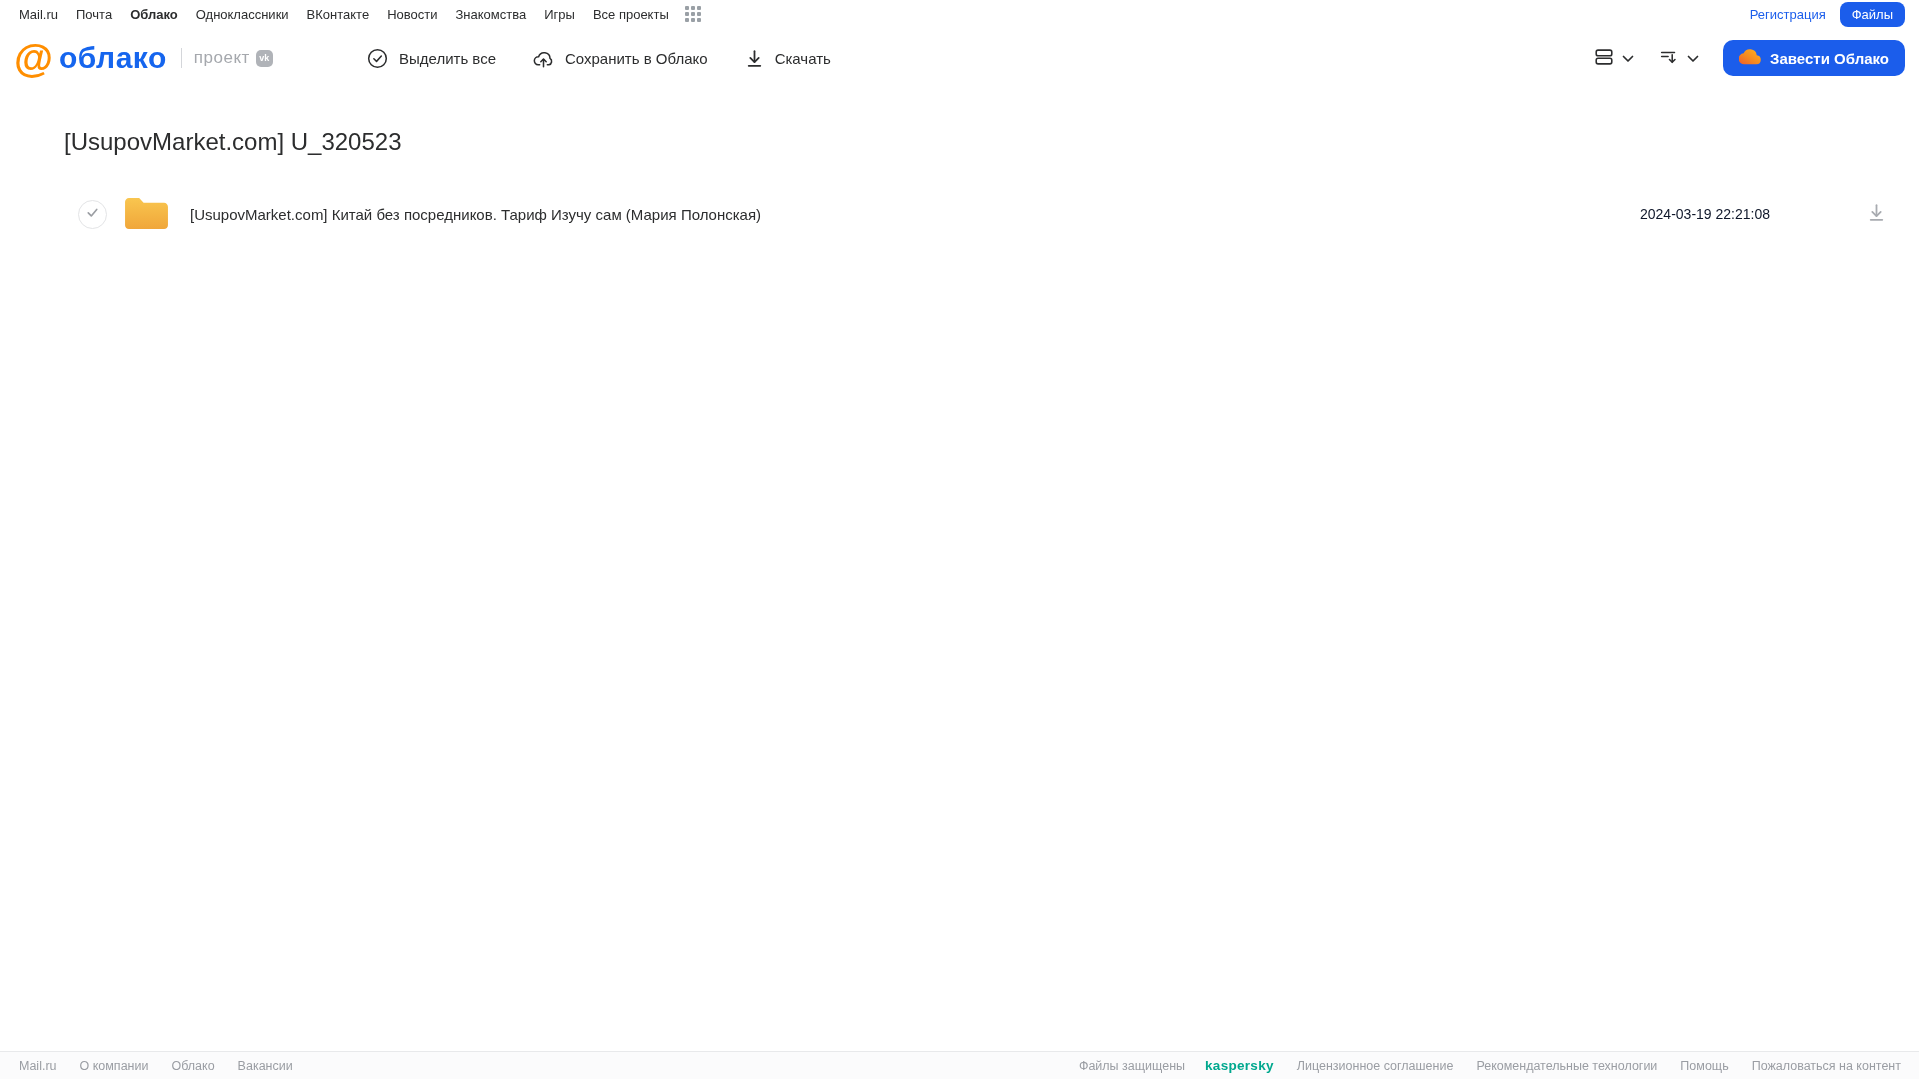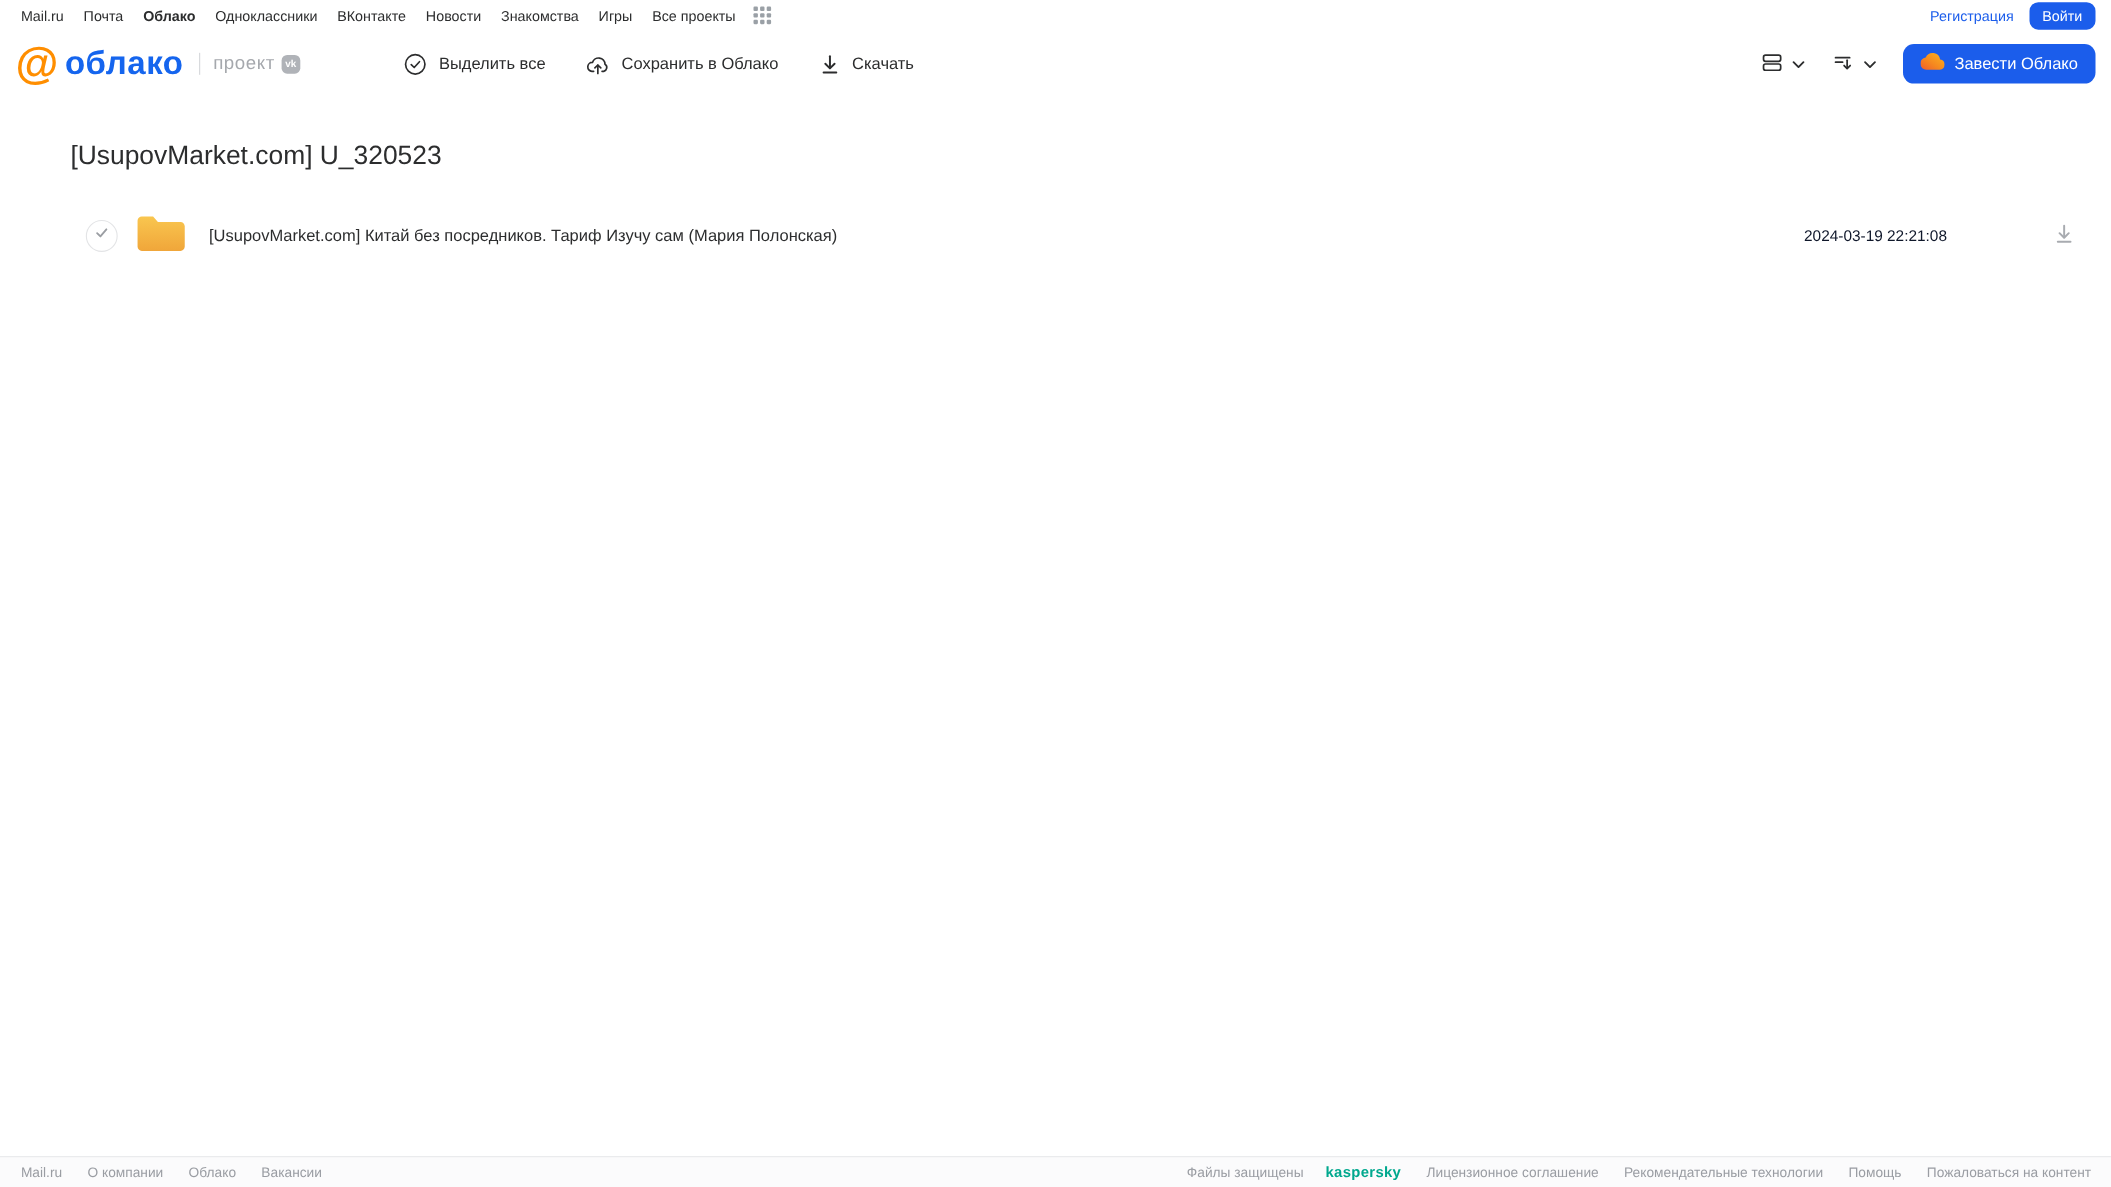--- a/index.html
+++ b/index.html
@@ -34,21 +34,21 @@
     font-size:9px; font-weight:bold; }
   .toolbar { display:flex; align-items:center; gap:36px; margin-left:52px; }
   .tool-btn { display:flex; align-items:center; gap:10px; background:none; border:none;
     font-family:inherit; font-size:15px; color:#2c2d2e; cursor:pointer; }
   .tool-btn svg { display:block; }
   .header-spacer { flex:1; }
   .hdr-icon-btn { display:flex; align-items:center; gap:7px; background:none;
     border:none; cursor:pointer; margin-right:24px; }
   .cta-btn { display:flex; align-items:center; gap:9px; background:#1b5deb; color:#fff;
     font-family:inherit; font-size:15px; border:none; border-radius:10px;
-    height:36px; padding:0 16px; cursor:pointer; }
+    height:36px; padding:0 16px; cursor:pointer;font-weight:bold; }
 
   
   .main { padding:0;margin-left:44px; }
   .page-title { font-size:24px; font-weight:500; color:#2c2d2e; margin:40px 0 0 20px; }
   .file-row { display:flex; align-items:center; height:50px; margin-top:33px;
     padding:0 32px 0 34px; cursor:pointer; }
   .checkbox { display:flex; align-items:center; justify-content:center; width:29px;
     height:29px; border:1px solid #e3e4e6; border-radius:50%; background:#fff;
     flex:none; cursor:pointer; }
   .folder-icon { margin-left:16px; flex:none; }
@@ -91,21 +91,21 @@
           <i></i>
           <i></i>
           <i></i>
           <i></i>
           <i></i>
           <i></i>
       </span>
     </div>
     <div class="topnav-right">
       <a class="reg-link">Регистрация</a>
-      <button class="login-btn">Войти</button>
+      <button class="login-btn">Файлы</button>
     </div>
   </nav>
 
   <header class="header">
     <div class="logo">
       <span class="at-icon">@</span>
       <span class="logo-text">облако</span>
       <span class="logo-divider"></span>
       <span class="project-label">проект</span>
       <span class="vk-badge">vk</span>

